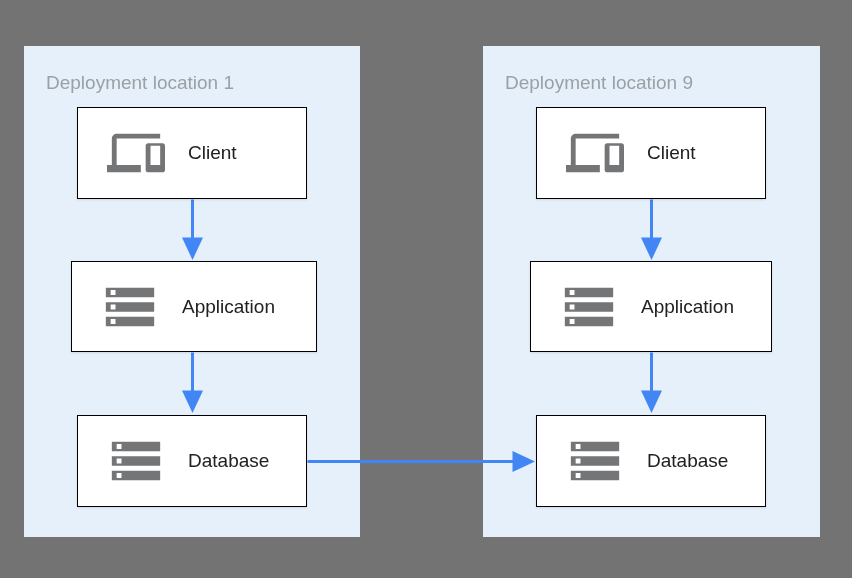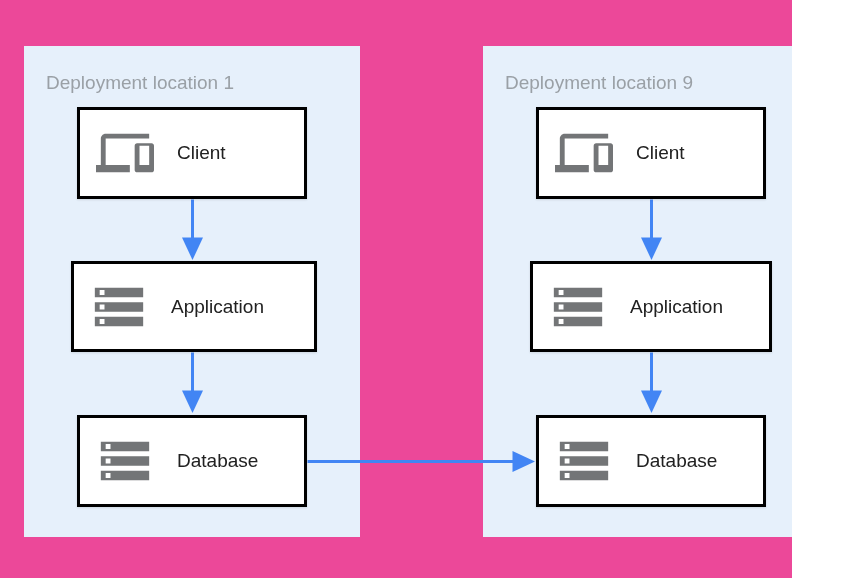--- a/index.html
+++ b/index.html
@@ -3,23 +3,23 @@
 <meta charset="utf-8">
 <style>
   html, body {
     margin: 0;
     padding: 0;
     background: #ffffff;
     font-family: "Liberation Sans", "DejaVu Sans", sans-serif;
   }
   .canvas {
     position: relative;
-    width: 792px;
+    width: 852px;
     height: 578px;
-    background: #ec4899;
+    background: #737373;
     overflow: hidden;
   }
   .panel {
     position: absolute;
     background: #e6f0fb;
   }
   .panel--one  { left: 24px;  top: 46px; width: 336px; height: 491px; }
   .panel--two  { left: 483px; top: 46px; width: 337px; height: 491px; }
   .panel-title {
     position: absolute;
@@ -29,23 +29,23 @@
     line-height: 22px;
     color: #9aa0a6;
     white-space: nowrap;
   }
   .node {
     position: absolute;
     box-sizing: border-box;
     display: flex;
     align-items: center;
     gap: 23px;
-    padding-left: 16px;
+    padding-left: 29px;
     background: #ffffff;
-    border: 3px solid #000000;
+    border: 1px solid #000000;
     box-shadow: 0 1px 2px rgba(60, 64, 67, 0.14);
   }
   .node--client-1 { left: 77px;  top: 107px; width: 230px; height: 92px; }
   .node--app-1    { left: 71px;  top: 261px; width: 246px; height: 91px; }
   .node--db-1     { left: 77px;  top: 415px; width: 230px; height: 92px; }
   .node--client-2 { left: 536px; top: 107px; width: 230px; height: 92px; }
   .node--app-2    { left: 530px; top: 261px; width: 242px; height: 91px; }
   .node--db-2     { left: 536px; top: 415px; width: 230px; height: 92px; }
   .node-icon {
     width: 58px;

